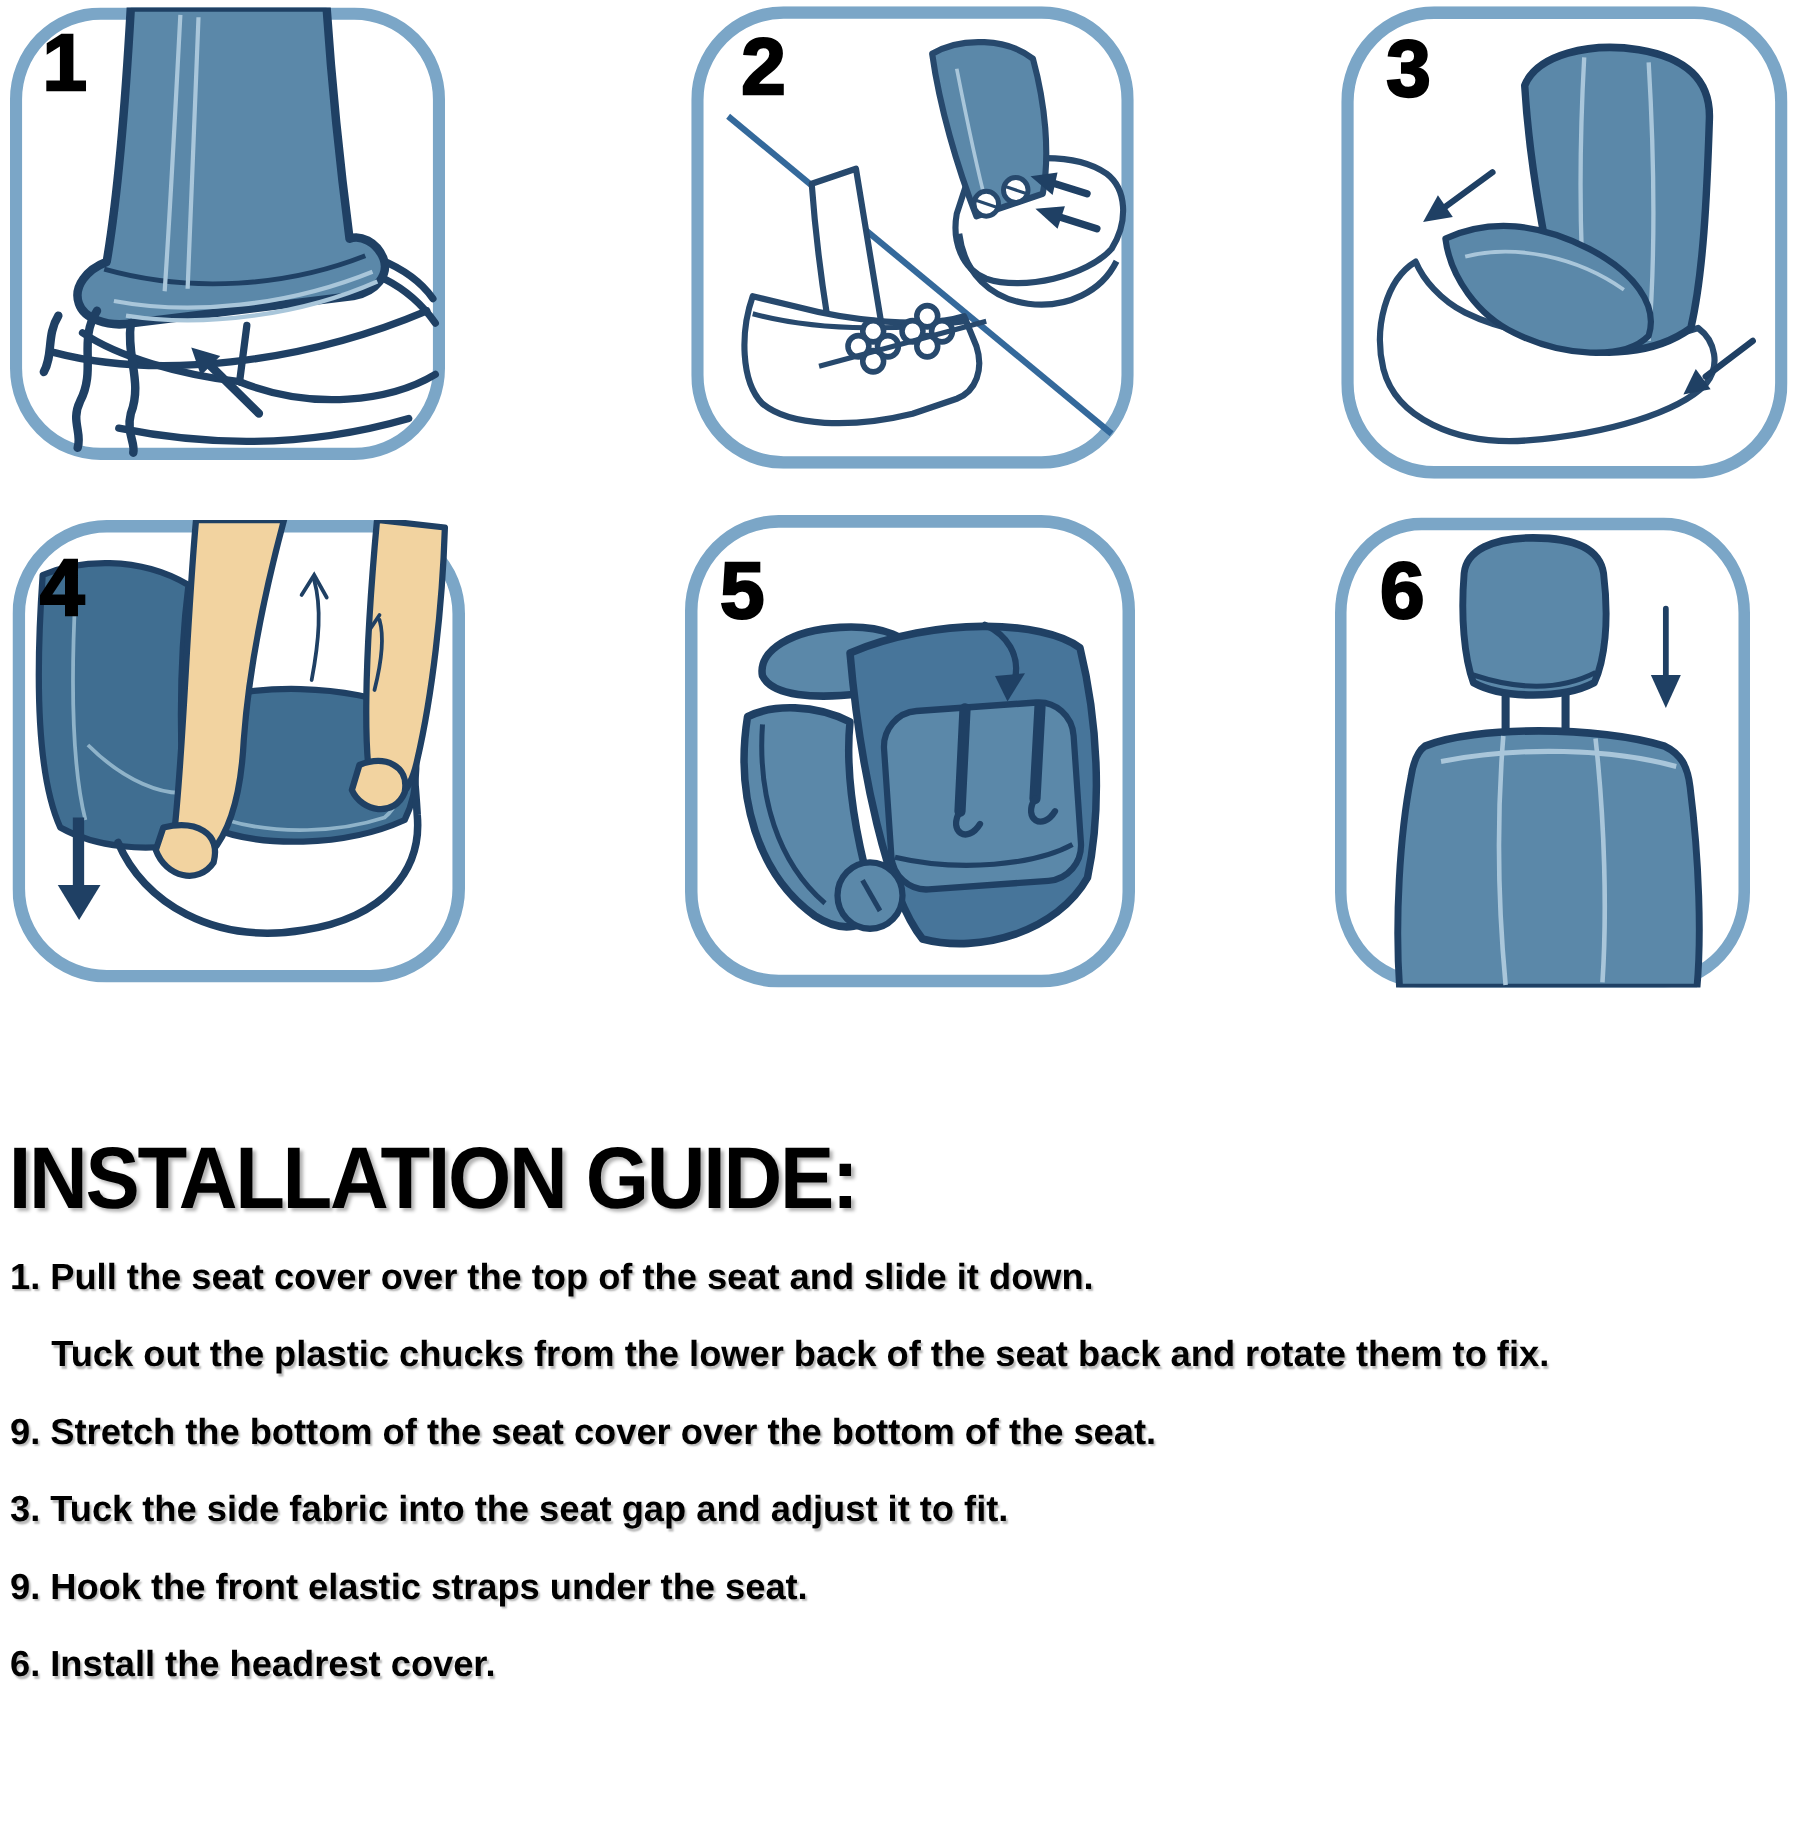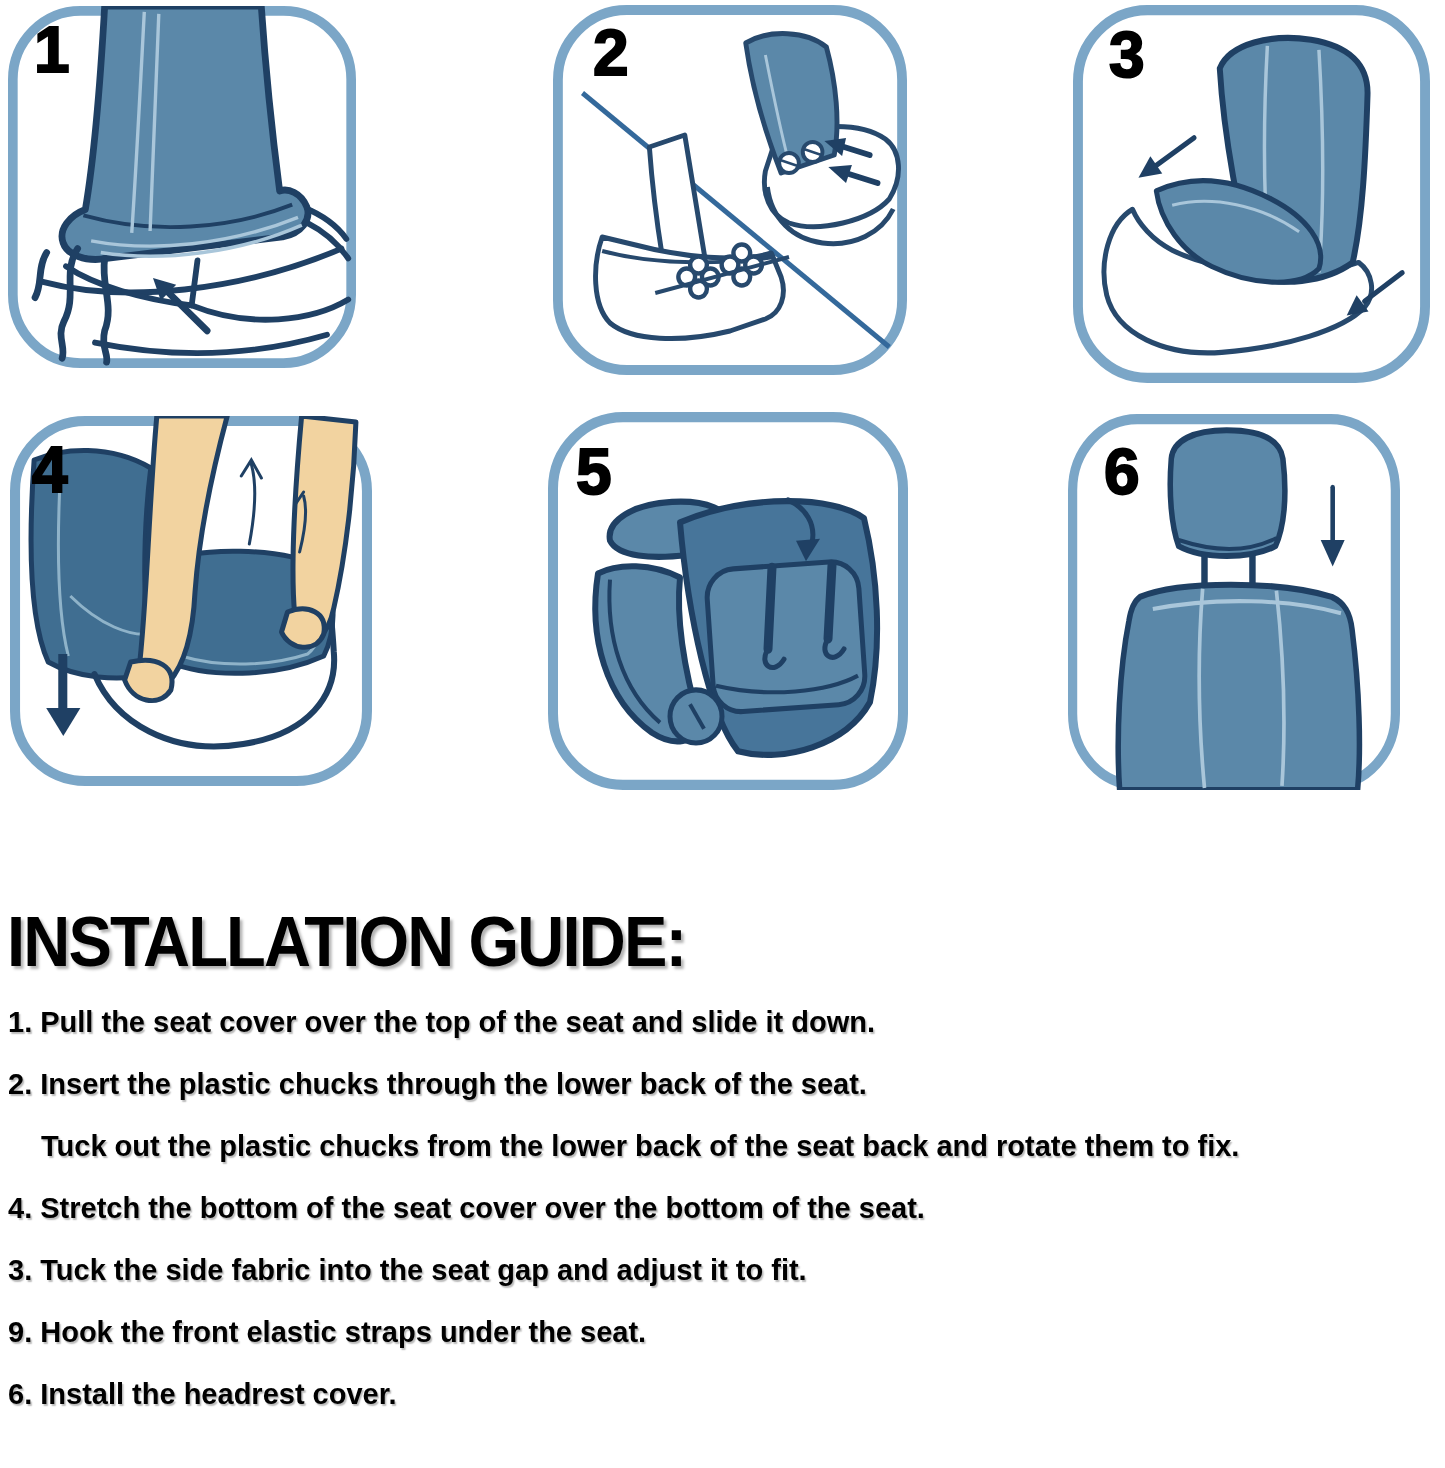--- a/index.html
+++ b/index.html
@@ -220,19 +220,18 @@
       <path d="M92,192 C160,180 240,182 296,196"></path>
     </g>
   </svg>
   <div class="panel-number">6</div>
 </div>
 
 <div class="heading">INSTALLATION GUIDE:</div>
 
 <div class="instructions">
   <span class="instr-line">1. Pull the seat cover over the top of the seat and slide it down.</span>
-  <span class="instr-line">2. Insert the plastic chucks through the lower back of the seat.</span>
   <span class="instr-line indent">Tuck out the plastic chucks from the lower back of the seat back and rotate them to fix.</span>
-  <span class="instr-line">4. Stretch the bottom of the seat cover over the bottom of the seat.</span>
+  <span class="instr-line">9. Stretch the bottom of the seat cover over the bottom of the seat.</span>
   <span class="instr-line">3. Tuck the side fabric into the seat gap and adjust it to fit.</span>
   <span class="instr-line">9. Hook the front elastic straps under the seat.</span>
   <span class="instr-line">6. Install the headrest cover.</span>
 </div>
 
 </body></html>

